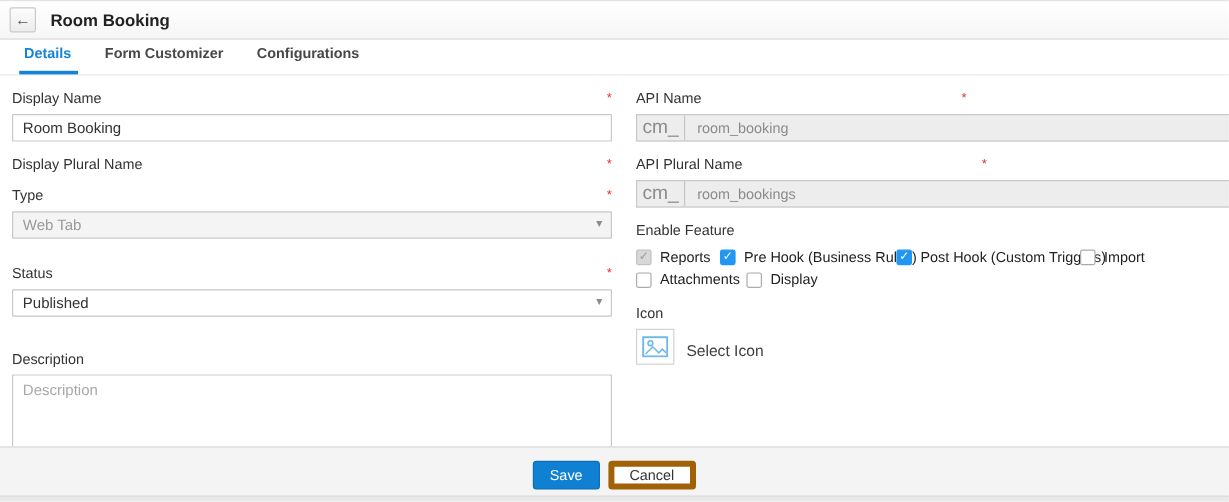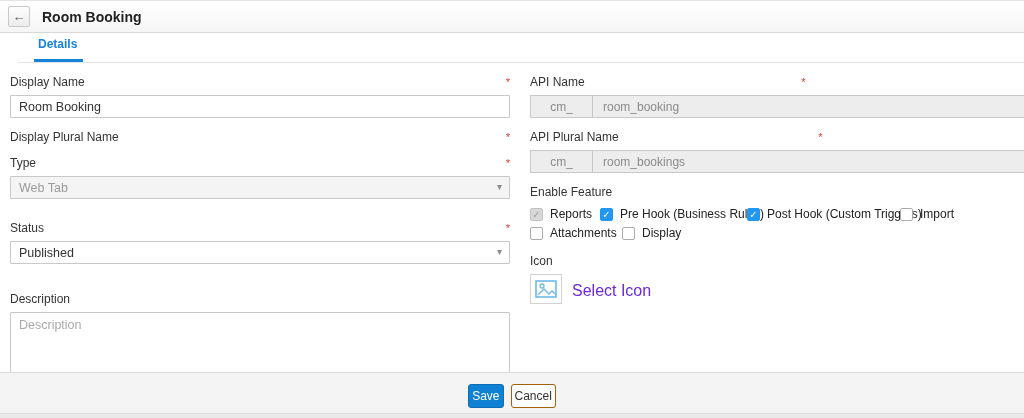--- a/index.html
+++ b/index.html
@@ -7,21 +7,21 @@
     font-family:"Liberation Sans","DejaVu Sans",sans-serif; }
   
   .header { position:relative; height:33px; background:linear-gradient(#ffffff,#f6f6f6);
     border-top:1px solid #e3e3e3; border-bottom:1px solid #d7d7d7; display:flex; align-items:center; }
   .back-btn { width:22px; height:21px; margin-left:8px; border:1px solid #c9c9c9; border-radius:2px;
     background:linear-gradient(#fdfdfd,#ececec); display:flex; align-items:center; justify-content:center;
     cursor:pointer; }
   .back-btn span { font-size:13px; color:#555; line-height:1; }
   .page-title { margin-left:12px; font-size:14px; font-weight:700; color:#222; }
   
-  .tabbar { height:30px; border-bottom:1px solid #e4e4e4; display:flex; align-items:flex-end; padding-left:16px;margin-left:18px; }
+  .tabbar { height:30px; border-bottom:1px solid #e4e4e4; display:flex; align-items:flex-end; padding-left:16px; }
   .tab { font-size:12px; font-weight:700; color:#474747; padding:7px 6px 8px 4px; margin-right:18px;
     border-bottom:3px solid transparent; cursor:pointer; }
   .tab.active { color:#1584d8; border-bottom-color:#1584d8; }
   
   .content { position:relative; height:309px; background:#fff; }
   .col-left  { position:absolute; left:10px;  top:12px; width:500px; }
   .col-right { position:absolute; left:530px; top:12px; width:510px; }
   .field-label { font-size:12px; color:#333; margin-bottom:6px; display:flex; align-items:center;justify-content:space-between; }
   .req { color:#e53935; font-size:11px; margin-left:5px; line-height:10px; }
   .text-input { width:100%; height:23px; border:1px solid #c9c9c9; border-radius:1px; padding:0 8px;
@@ -32,58 +32,60 @@
   .caret { position:absolute; right:7px; top:4px; font-size:10px; color:#8a8a8a; }
   .mb-sm { margin-bottom:12px; } .mb-md { margin-bottom:22px; } .mb-lg { margin-bottom:28px; }
   textarea.desc { width:100%; height:69px; border:1px solid #c9c9c9; border-radius:1px; padding:5px 8px;
     font-size:12.5px; color:#333; font-family:inherit; resize:both; }
   textarea.desc::placeholder { color:#a9a9a9; }
   
   .info-icon { width:14px; height:14px; border-radius:50%; background:#2792e0; color:#fff; margin-left:9px;
     font-size:9px; font-style:italic; font-weight:700; display:flex; align-items:center; justify-content:center;
     font-family:"Liberation Serif",serif; cursor:pointer; }
   .api-group { display:flex; height:23px; border:1px solid #c9c9c9; background:#ededed; align-items:stretch; }
-  .api-prefix { width:62px; display:flex; align-items:center; justify-content:center; font-size:12px;
+  .api-prefix { width:40px; display:flex; align-items:center; justify-content:center; font-size:16px;
     color:#8b8b8b; border-right:1px solid #c6c6c6; }
   .api-value { flex:1; display:flex; align-items:center; padding-left:10px; font-size:12px; color:#8b8b8b; }
   
   .cb-row { display:flex; margin-bottom:5px; }
   .cb-item { display:flex; align-items:center; cursor:pointer; }
   .cb-box { width:13px; height:13px; border:1px solid #ababab; border-radius:2px; background:#fff;
     display:flex; align-items:center; justify-content:center; font-size:10px; color:transparent; flex:none; }
   .cb-item.checked .cb-box { background:#2196f3; border-color:#2196f3; color:#fff; }
   .cb-item.checked.disabled .cb-box { background:#d8d8d8; border-color:#c2c2c2; color:#9e9e9e; }
   .cb-label { font-size:12px; color:#222; margin-left:7px; white-space:nowrap; }
   .cbw1{width:70px}.cbw2{width:147px}.cbw3{width:153px}.cbw5{width:92px}
   
   .icon-pick { display:flex; align-items:flex-end; }
   .icon-box { width:32px; height:30px; border:1px solid #d2d2d2; background:#fff; display:flex;
     align-items:center; justify-content:center; cursor:pointer; }
-  .select-icon-link { font-size:16px; color:#6d28d9; margin-left:10px; margin-bottom:4px; cursor:pointer; }
+  .select-icon-link { font-size:13px; color:#404040; margin-left:10px; margin-bottom:4px; cursor:pointer; }
   
   .footer { position:absolute; left:0; right:0; bottom:0; height:46px; background:#f4f4f4;
     border-top:1px solid #dadada; display:flex; align-items:center; justify-content:center; gap:7px; }
-  .btn { height:24px; padding:0 3px; font-size:12px; border-radius:3px; cursor:pointer; font-family:inherit; }
+  .btn { height:24px; padding:0 13px; font-size:12px; border-radius:3px; cursor:pointer; font-family:inherit; }
   .btn-save { background:#1080d3; border:1px solid #0d6eb8; color:#fff; }
-  .btn-cancel { background:#fff; border:1px solid #a16207; color:#333; }
+  .btn-cancel { background:#fff; border:5px solid #a16207; color:#333; }
   .bottom-strip { position:absolute; left:0; right:0; bottom:0; height:5px; background:#e9e9e9;
     border-top:1px solid #dcdcdc; }
 </style>
 </head>
 <body>
 
 <div class="header">
   <div class="back-btn">
     <span>←</span>
   </div>
   <div class="page-title">Room Booking</div>
 </div>
 
 <div class="tabbar">
   <div class="tab active">Details</div>
+  <div class="tab">Form Customizer</div>
+  <div class="tab">Configurations</div>
 </div>
 
 <div class="content">
 
   <div class="col-left">
     <div class="mb-sm">
       <div class="field-label">
         <span>Display Name</span>
         <span class="req">*</span>
       </div>

